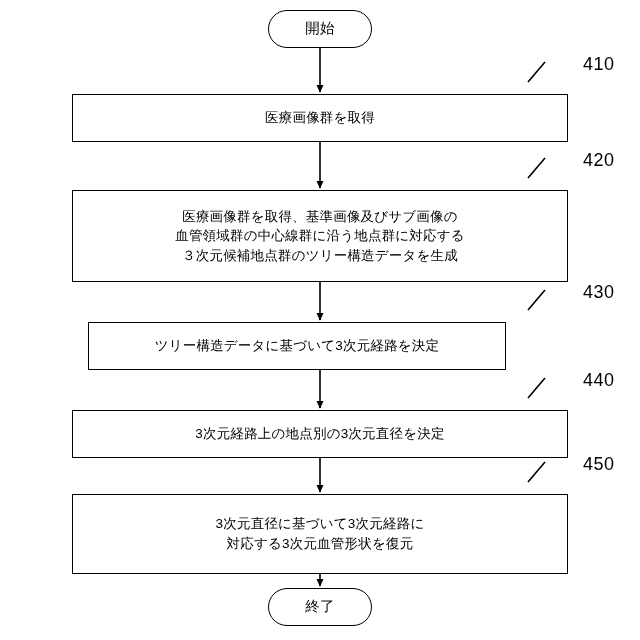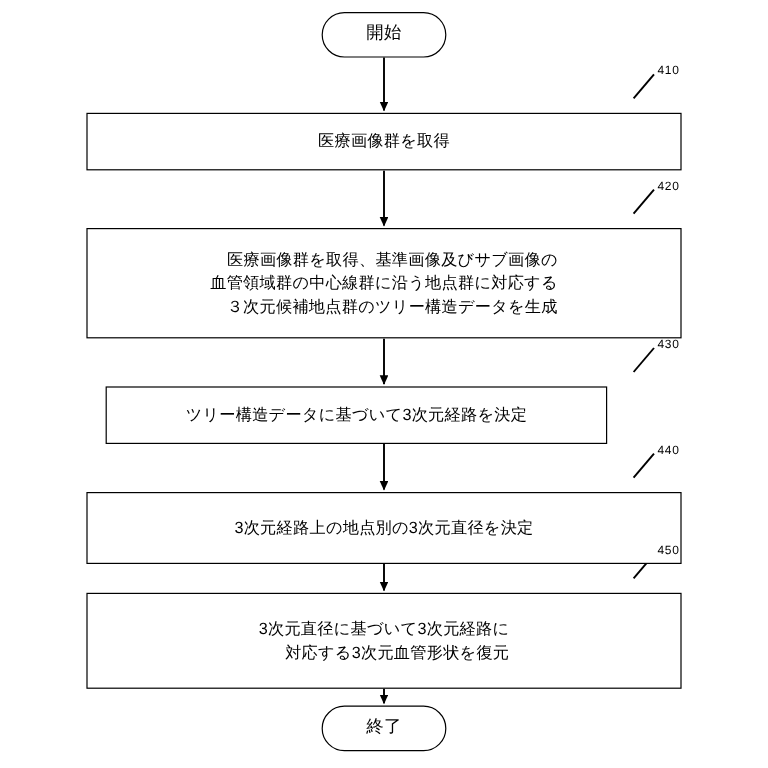--- a/index.html
+++ b/index.html
@@ -40,26 +40,26 @@
     font-size: 13.5px;
     letter-spacing: 0.2px;
   }
   .terminal {
     border-radius: 22px;
     font-size: 14.5px;
   }
   .node .label {
     white-space: pre-line;
     padding: 0 8px;
-    text-align: right;
   }
   .ref {
     position: absolute;
-    font-size: 10px;
+    font-size: 18px;
     letter-spacing: 0.5px;
+    margin-left: 35px;
   }
 </style>
 </head>
 <body>
 
 <div id="canvas">
 
   <svg id="wires" viewBox="0 0 640 640">
     <defs>
       <marker id="arrow" markerWidth="10" markerHeight="10" refX="7.2" refY="3.6" orient="auto" markerUnits="userSpaceOnUse">
@@ -94,21 +94,21 @@
   <div class="node" style="left:72px; top:190px; width:496px; height:92px;">
     <span class="label">医療画像群を取得、基準画像及びサブ画像の
 血管領域群の中心線群に沿う地点群に対応する
 ３次元候補地点群のツリー構造データを生成</span>
   </div>
 
   <div class="node" style="left:88px; top:322px; width:418px; height:48px;">
     <span class="label">ツリー構造データに基づいて3次元経路を決定</span>
   </div>
 
-  <div class="node" style="left:72px; top:410px; width:496px; height:60px;">
+  <div class="node" style="left:72px; top:410px; width:496px; height:48px;">
     <span class="label">3次元経路上の地点別の3次元直径を決定</span>
   </div>
 
   <div class="node" style="left:72px; top:494px; width:496px; height:80px;">
     <span class="label">3次元直径に基づいて3次元経路に
 対応する3次元血管形状を復元</span>
   </div>
 
   <div class="node terminal" style="left:268px; top:588px; width:104px; height:38px;">
     <span class="label">終了</span>

